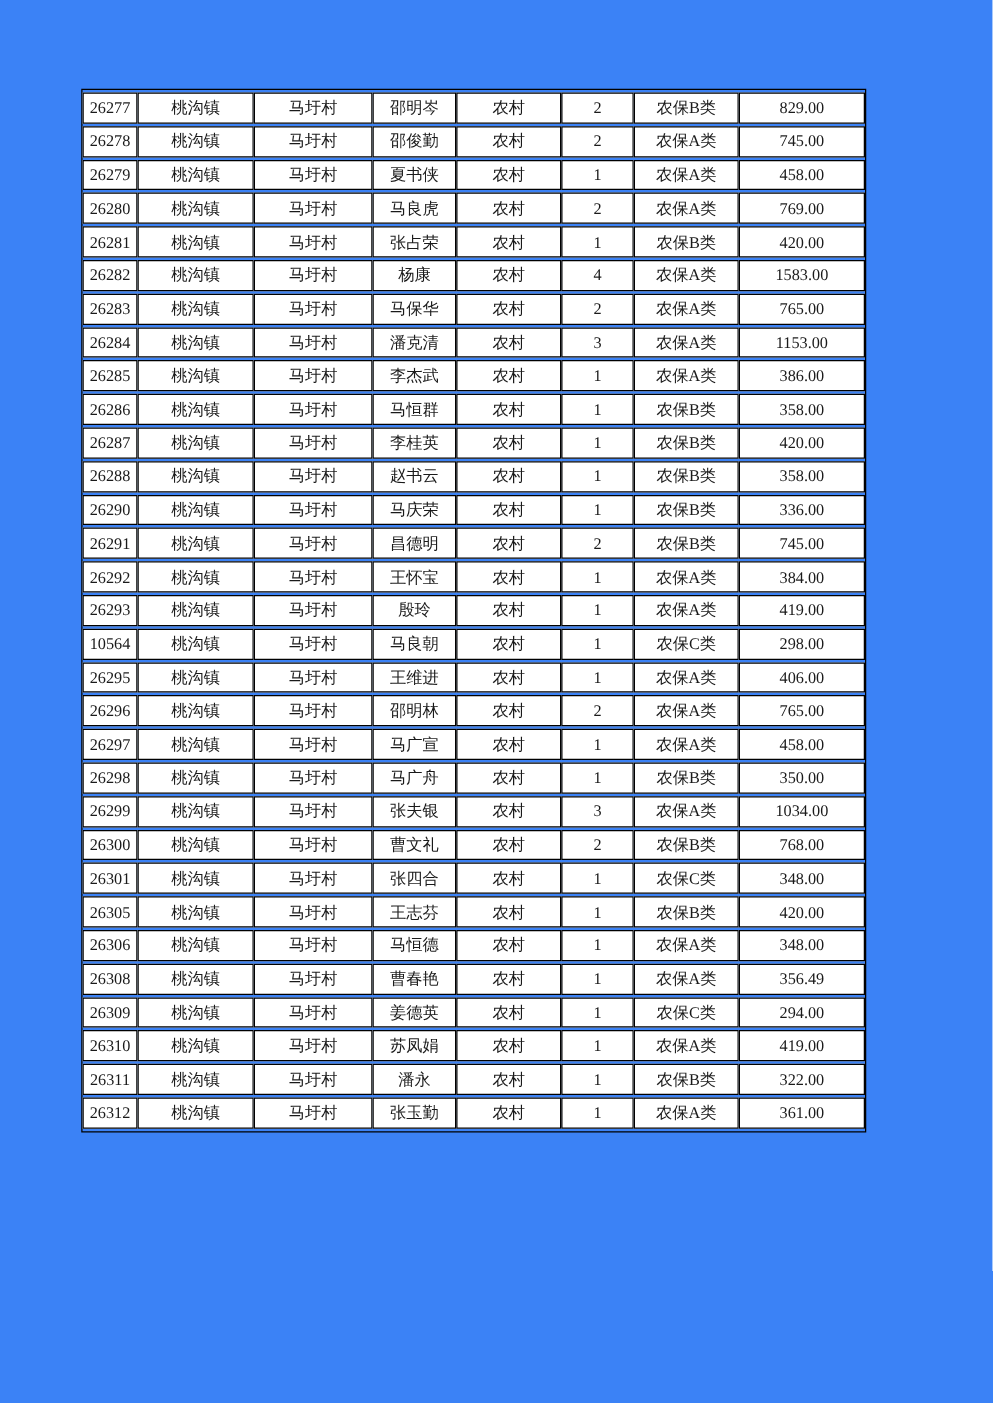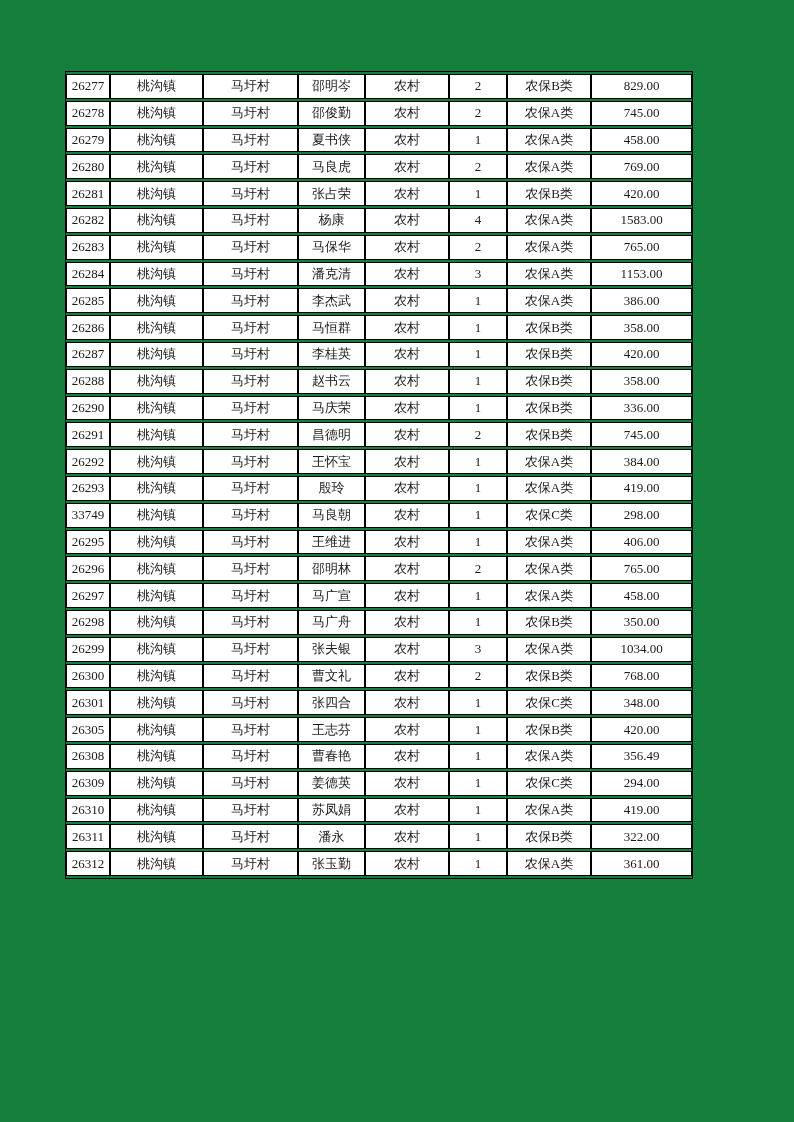--- a/index.html
+++ b/index.html
@@ -12,21 +12,21 @@
     height: 1122px;
     position: relative;
     font-family: "Liberation Serif", "DejaVu Serif", serif;
   }
   .page {
     position: absolute;
     left: 0;
     top: 0;
     width: 794px;
     height: 1122px;
-    background: #15803d;
+    background: #3b82f6;
     overflow: hidden;
   }
   table.roster {
     position: absolute;
     left: 65px;
     top: 71px;
     width: 628px;
     box-sizing: border-box;
     table-layout: fixed;
     border-collapse: separate;
@@ -219,21 +219,21 @@
         <td>26293</td>
         <td>桃沟镇</td>
         <td>马圩村</td>
         <td>殷玲</td>
         <td>农村</td>
         <td>1</td>
         <td>农保A类</td>
         <td>419.00</td>
       </tr>
         <tr>
-        <td>33749</td>
+        <td>10564</td>
         <td>桃沟镇</td>
         <td>马圩村</td>
         <td>马良朝</td>
         <td>农村</td>
         <td>1</td>
         <td>农保C类</td>
         <td>298.00</td>
       </tr>
         <tr>
         <td>26295</td>
@@ -307,20 +307,30 @@
       </tr>
         <tr>
         <td>26305</td>
         <td>桃沟镇</td>
         <td>马圩村</td>
         <td>王志芬</td>
         <td>农村</td>
         <td>1</td>
         <td>农保B类</td>
         <td>420.00</td>
+      </tr>
+        <tr>
+        <td>26306</td>
+        <td>桃沟镇</td>
+        <td>马圩村</td>
+        <td>马恒德</td>
+        <td>农村</td>
+        <td>1</td>
+        <td>农保A类</td>
+        <td>348.00</td>
       </tr>
         <tr>
         <td>26308</td>
         <td>桃沟镇</td>
         <td>马圩村</td>
         <td>曹春艳</td>
         <td>农村</td>
         <td>1</td>
         <td>农保A类</td>
         <td>356.49</td>

